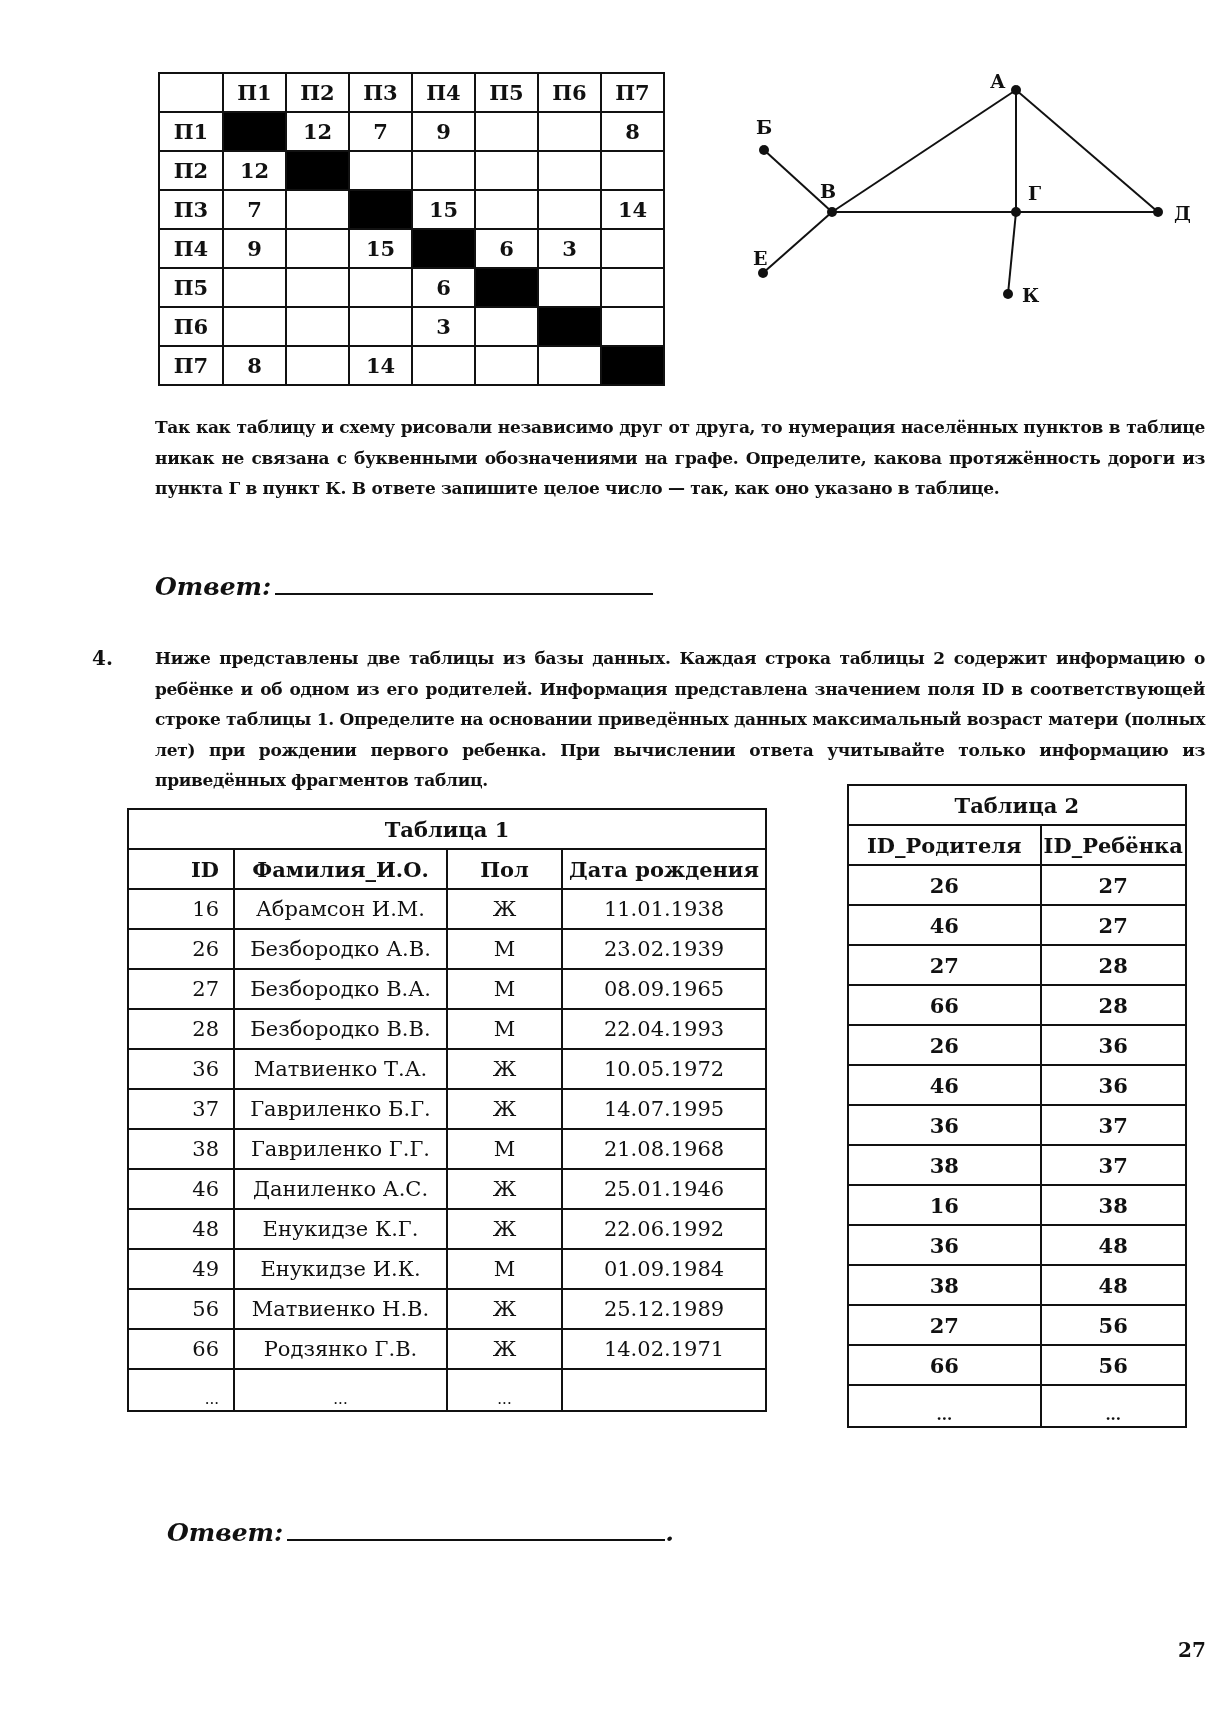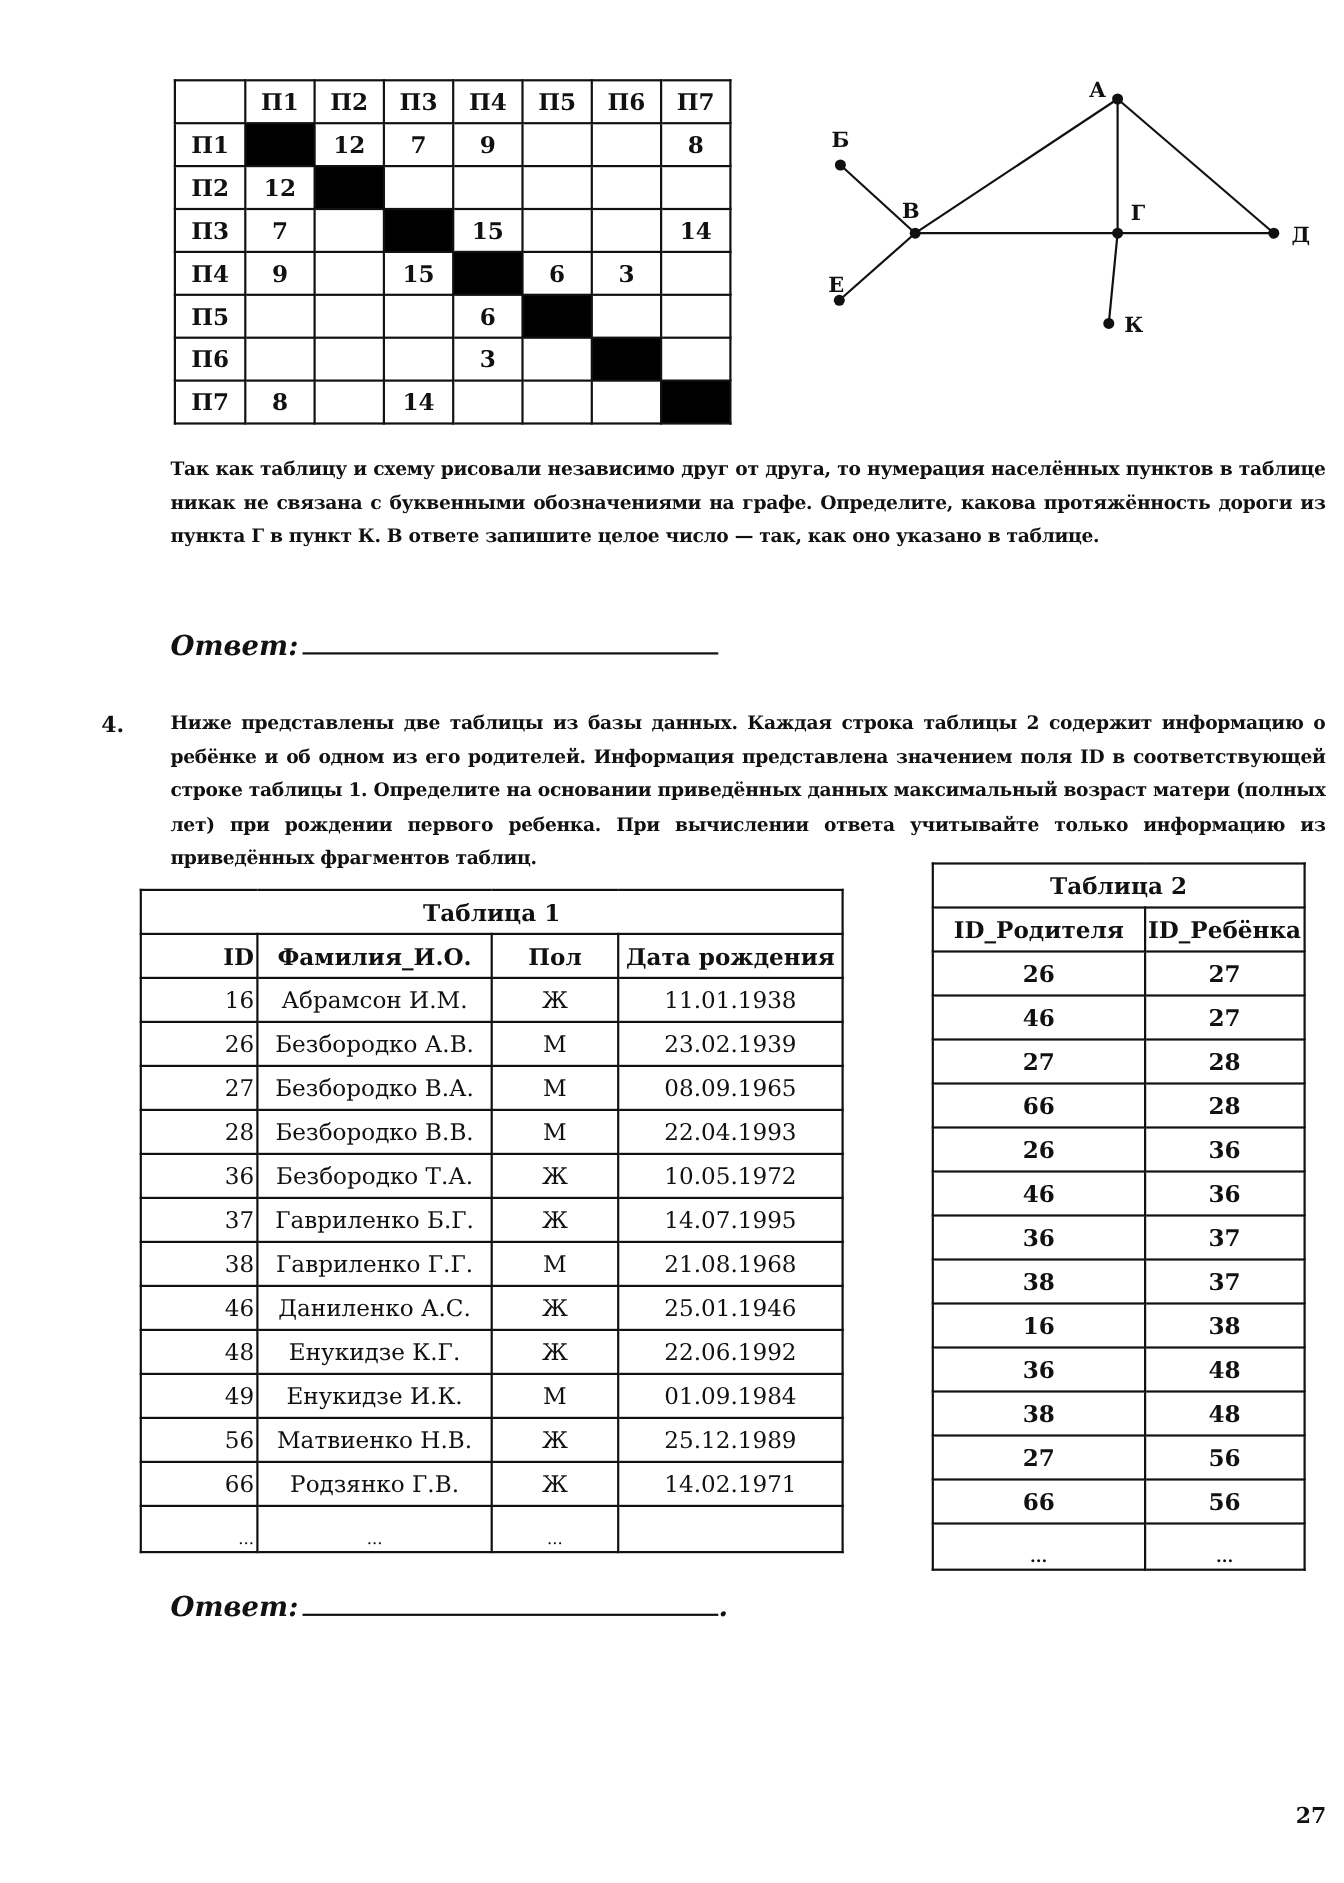--- a/index.html
+++ b/index.html
@@ -21,21 +21,21 @@
           text-align: justify; font-weight: bold; letter-spacing: -0.3px; }
 
   .answer { position: absolute; left: 155px; font-size: 25px; font-style: italic; font-weight: bold; }
   .answer .line { display: inline-block; width: 378px; border-bottom: 2px solid #111; height: 18px; vertical-align: baseline; margin-left: 4px; }
   .qnum { position: absolute; left: 92px; font-size: 20px; font-weight: bold; }
 
   table.db { position: absolute; border-collapse: collapse; }
   table.db td { border: 2.5px solid #111; height: 38px; padding: 0 6px; font-size: 21px; text-align: center; vertical-align: middle; }
   table.db td.caption { font-weight: bold; height: 38px; }
   table.db td.head { font-weight: bold; }
-  table.db td.id { text-align: right; padding-right: 2px; }
+  table.db td.id { text-align: right; padding-right: 14px; }
   table.db td.bold { font-weight: bold; }
   table.db td.dots { font-size: 15px; vertical-align: bottom; padding-bottom: 2px; }
 
   .pagenum { position: absolute; left: 1178px; top: 1638px; font-size: 20px; font-weight: bold; }
 </style>
 </head>
 <body>
 
 <table class="matrix">
   <tbody id="matrix-body">
@@ -196,21 +196,21 @@
         <td class="">08.09.1965</td>
       </tr>
       <tr>
         <td class="id">28</td>
         <td class="">Безбородко В.В.</td>
         <td class="">М</td>
         <td class="">22.04.1993</td>
       </tr>
       <tr>
         <td class="id">36</td>
-        <td class="">Безбородко Т.А.</td>
+        <td class="">Матвиенко Т.А.</td>
         <td class="">Ж</td>
         <td class="">10.05.1972</td>
       </tr>
       <tr>
         <td class="id">37</td>
         <td class="">Гавриленко Б.Г.</td>
         <td class="">Ж</td>
         <td class="">14.07.1995</td>
       </tr>
       <tr>
@@ -323,17 +323,17 @@
         <td class="bold">66</td>
         <td class="bold">56</td>
       </tr>
       <tr>
         <td class="bold dots">...</td>
         <td class="bold dots">...</td>
       </tr>
     </tbody>
 </table>
 
-<div class="answer" style="top:1446px;">
+<div class="answer" style="top:1518px;margin-left:12px;">
   <span>Ответ:</span><span class="line"></span><span>.</span>
 </div>
 
 <div class="pagenum">27</div>
 
 </body></html>

